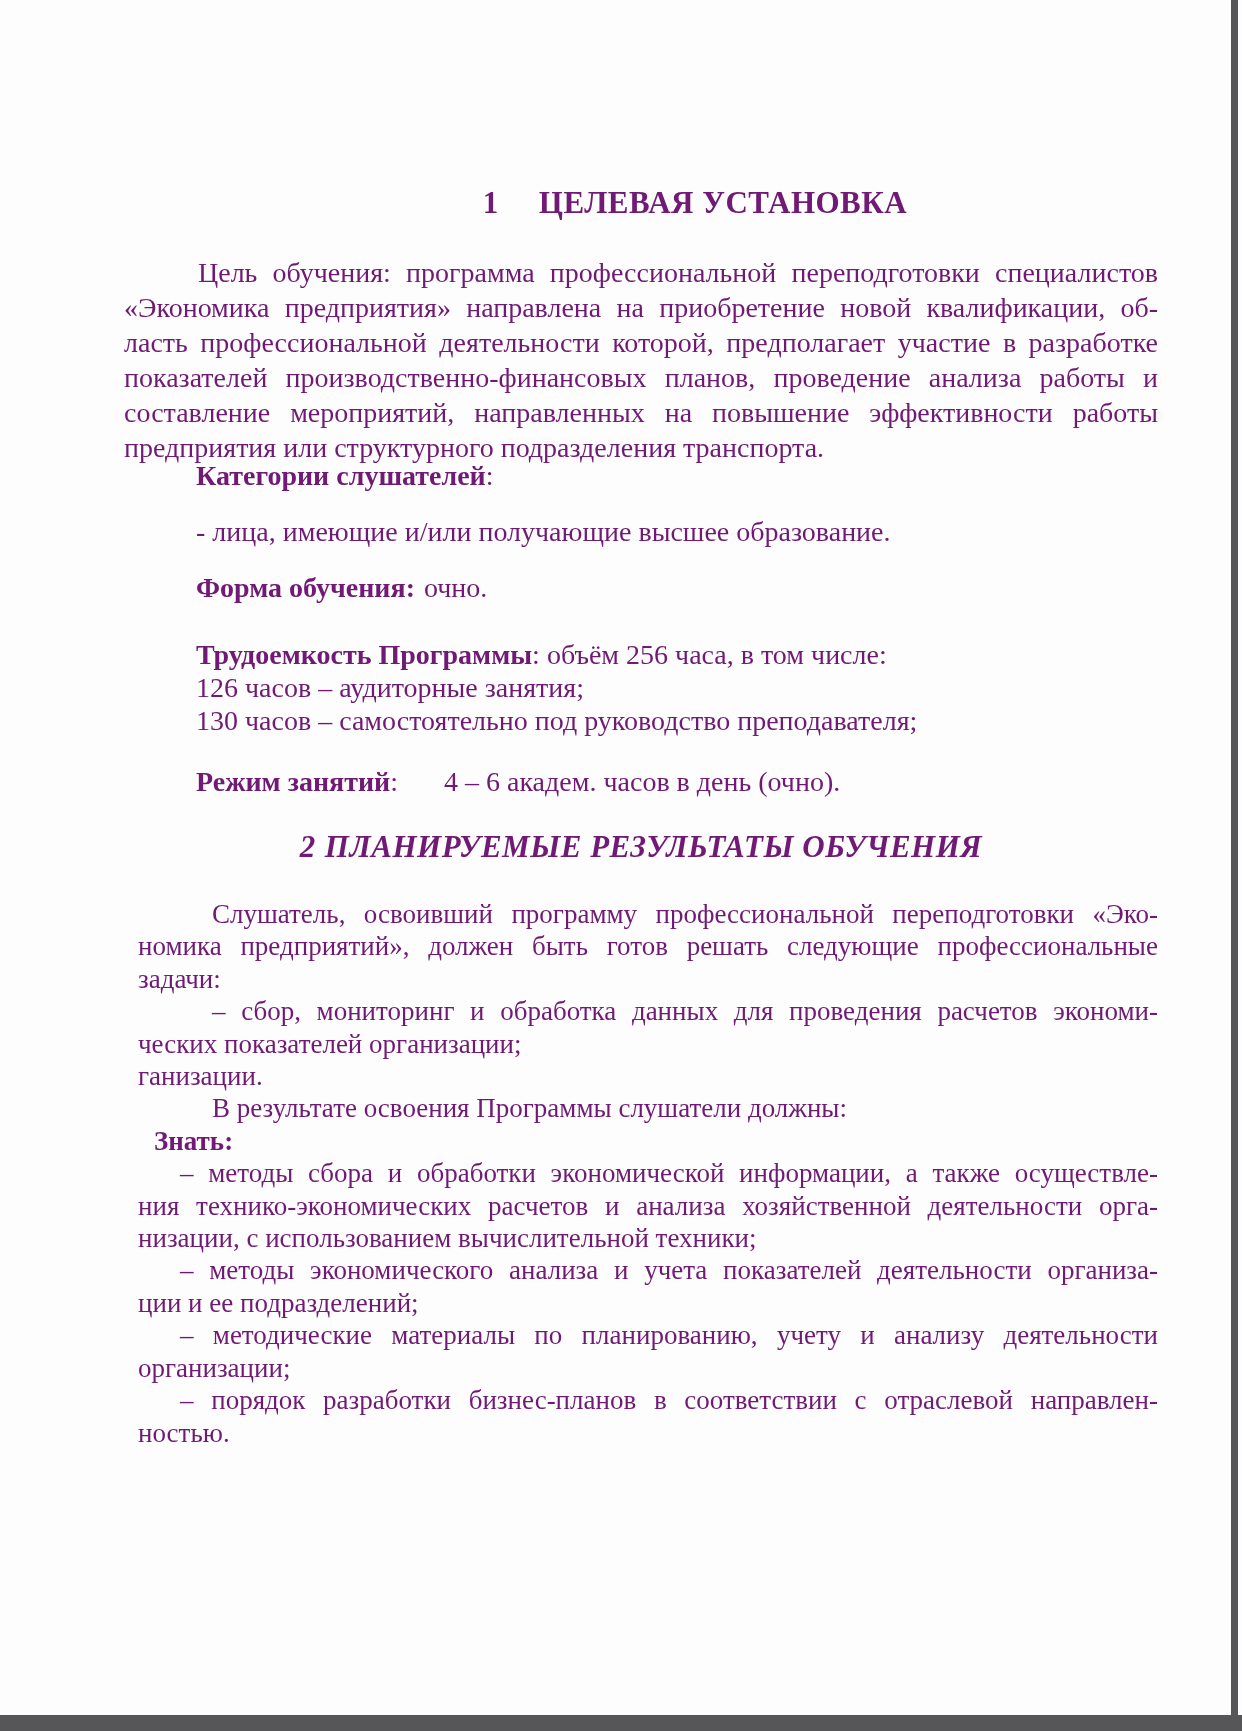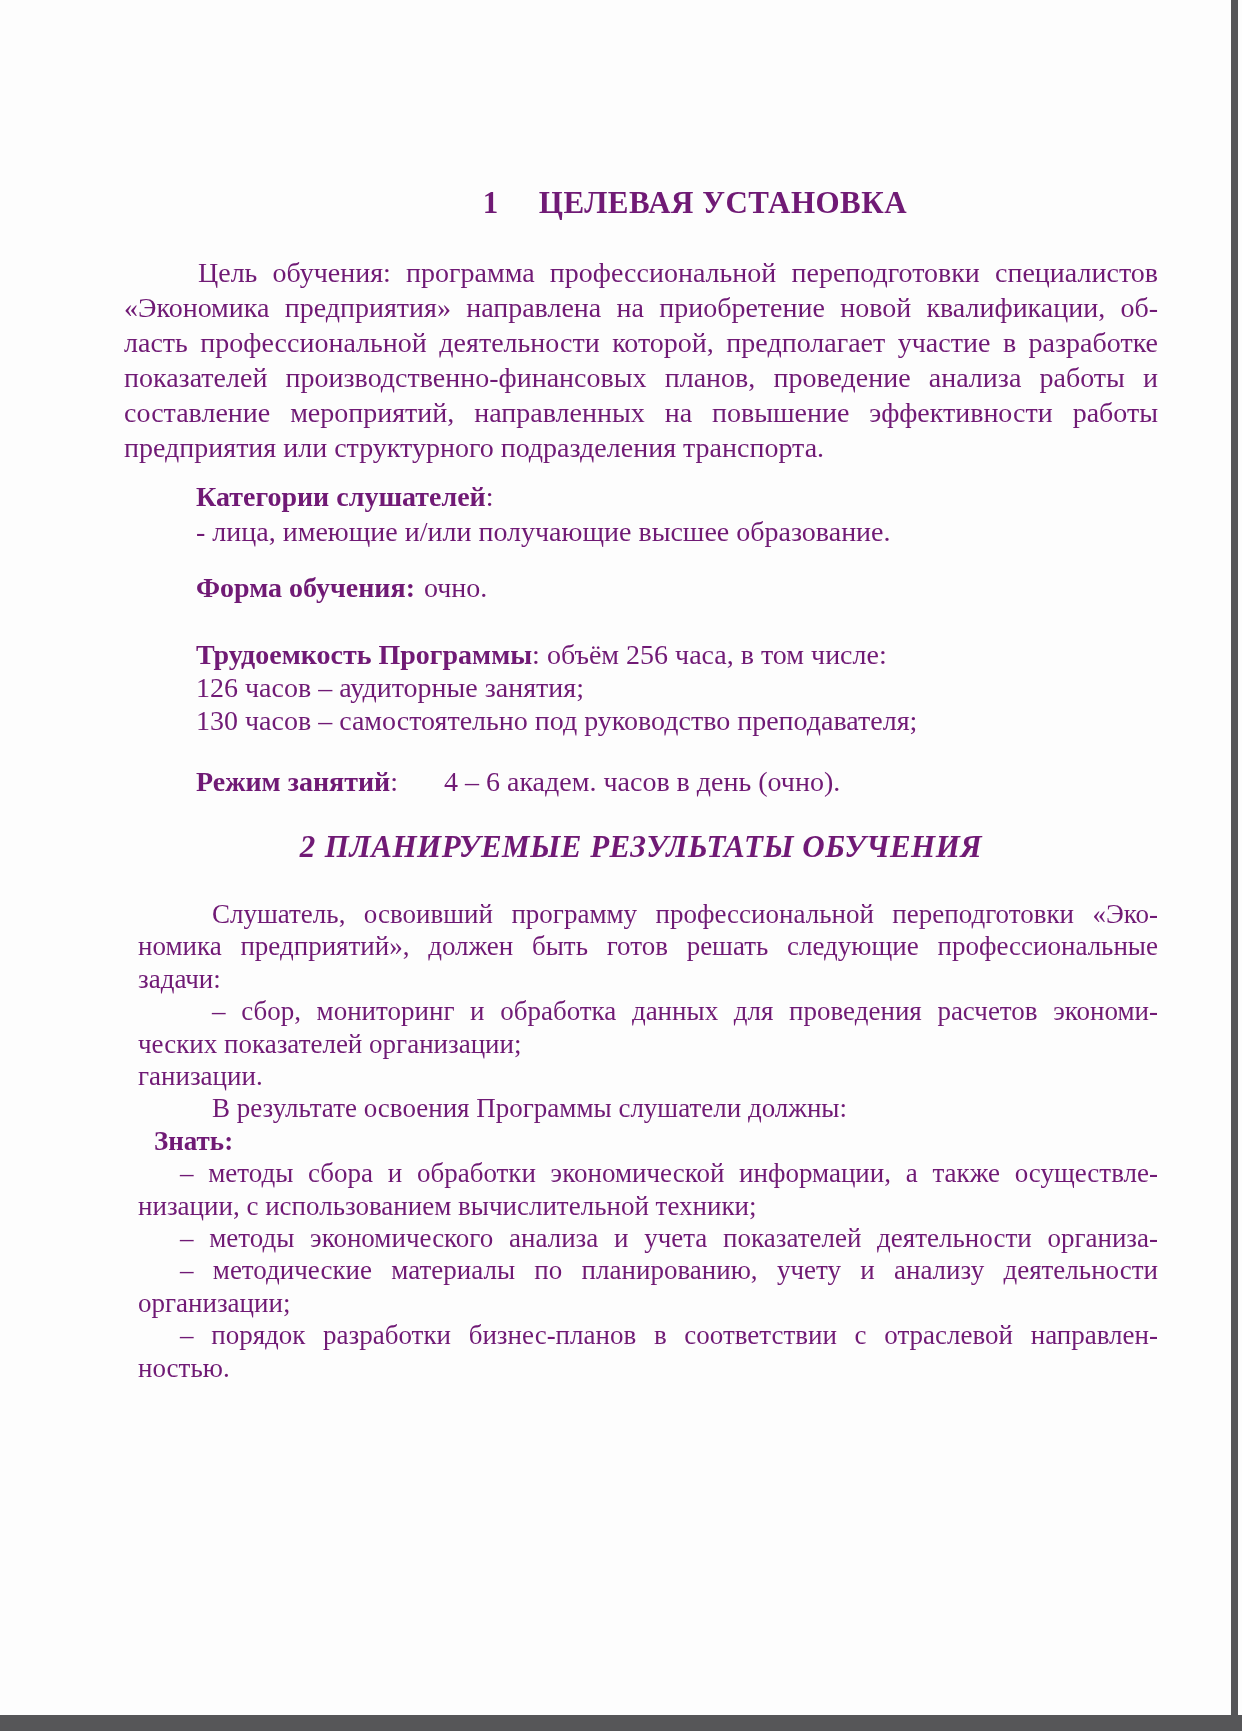--- a/index.html
+++ b/index.html
@@ -32,21 +32,21 @@
   .fill { text-align:justify; text-align-last:justify; }
   .ind-lg { text-indent:74px; }
   .ind-sm { text-indent:42px; }
   .bold { font-weight:bold;margin-left:16px; }
 
   
   .fline {
     position:absolute; left:0; right:0;
     font-size:28px; line-height:35px; text-indent:72px;
   }
-  .cat-label    { top:479px; }
+  .cat-label    { top:458px; }
   .cat-item     { top:514px; }
   .form-line    { top:570px; }
   .workload-line{ top:637px; }
   .w-items      { position:absolute; top:672px; left:0; right:0; font-size:28px; }
   .w-items .line{ line-height:32.5px; text-indent:72px; }
   .schedule-line{ top:764px; }
 
   .after-label { margin-left:9px; }
   .schedule-value { margin-left:46px; }
 
@@ -101,22 +101,24 @@
     <div class="para para2">
         <div class="line fill ind-lg">Слушатель, освоивший программу профессиональной переподготовки «Эко-</div>
         <div class="line fill">номика предприятий», должен быть готов решать следующие профессиональные</div>
         <div class="line">задачи:</div>
         <div class="line fill ind-lg">– сбор, мониторинг и обработка данных для проведения расчетов экономи-</div>
         <div class="line">ческих показателей организации;</div>
         <div class="line">ганизации.</div>
         <div class="line ind-lg">В результате освоения Программы слушатели должны:</div>
         <div class="line bold">Знать:</div>
         <div class="line fill ind-sm">– методы сбора и обработки экономической информации, а также осуществле-</div>
+        <div class="line fill">ния технико-экономических расчетов и анализа хозяйственной деятельности орга-</div>
         <div class="line">низации, с использованием вычислительной техники;</div>
         <div class="line fill ind-sm">– методы экономического анализа и учета показателей деятельности организа-</div>
+        <div class="line">ции и ее  подразделений;</div>
         <div class="line fill ind-sm">– методические материалы по планированию, учету и анализу деятельности</div>
         <div class="line">организации;</div>
         <div class="line fill ind-sm">– порядок разработки бизнес-планов в соответствии с отраслевой направлен-</div>
         <div class="line">ностью.</div>
       </div>
 
   </div>
 
   <div class="edge-right" style="background: rgb(86, 86, 88);"></div>
   <div class="edge-bottom" style="background: rgb(86, 86, 88);"></div>

